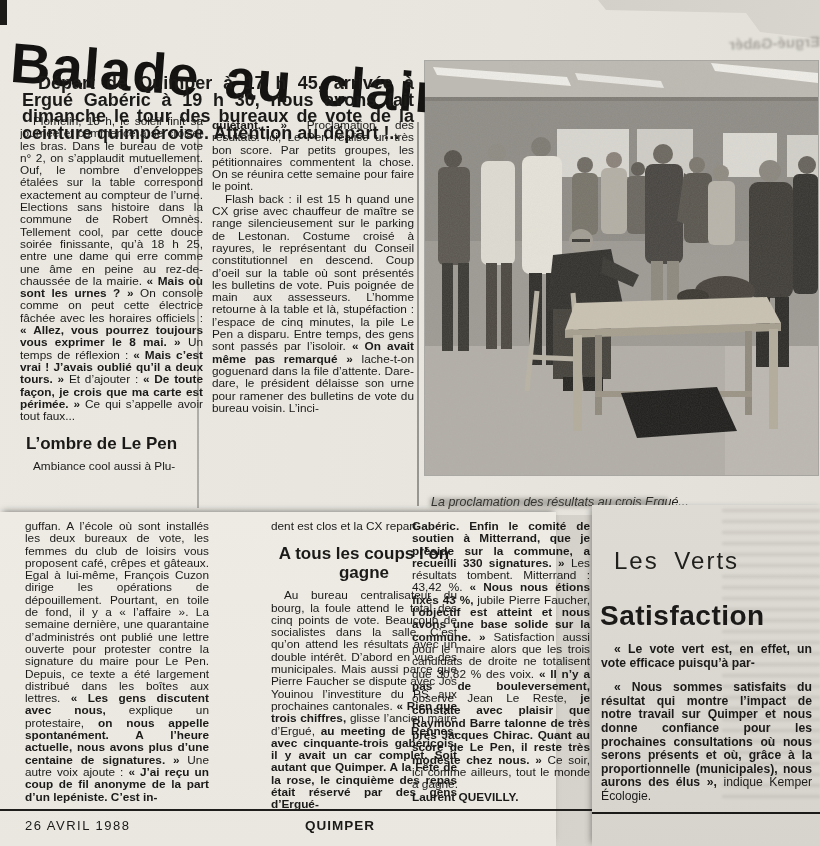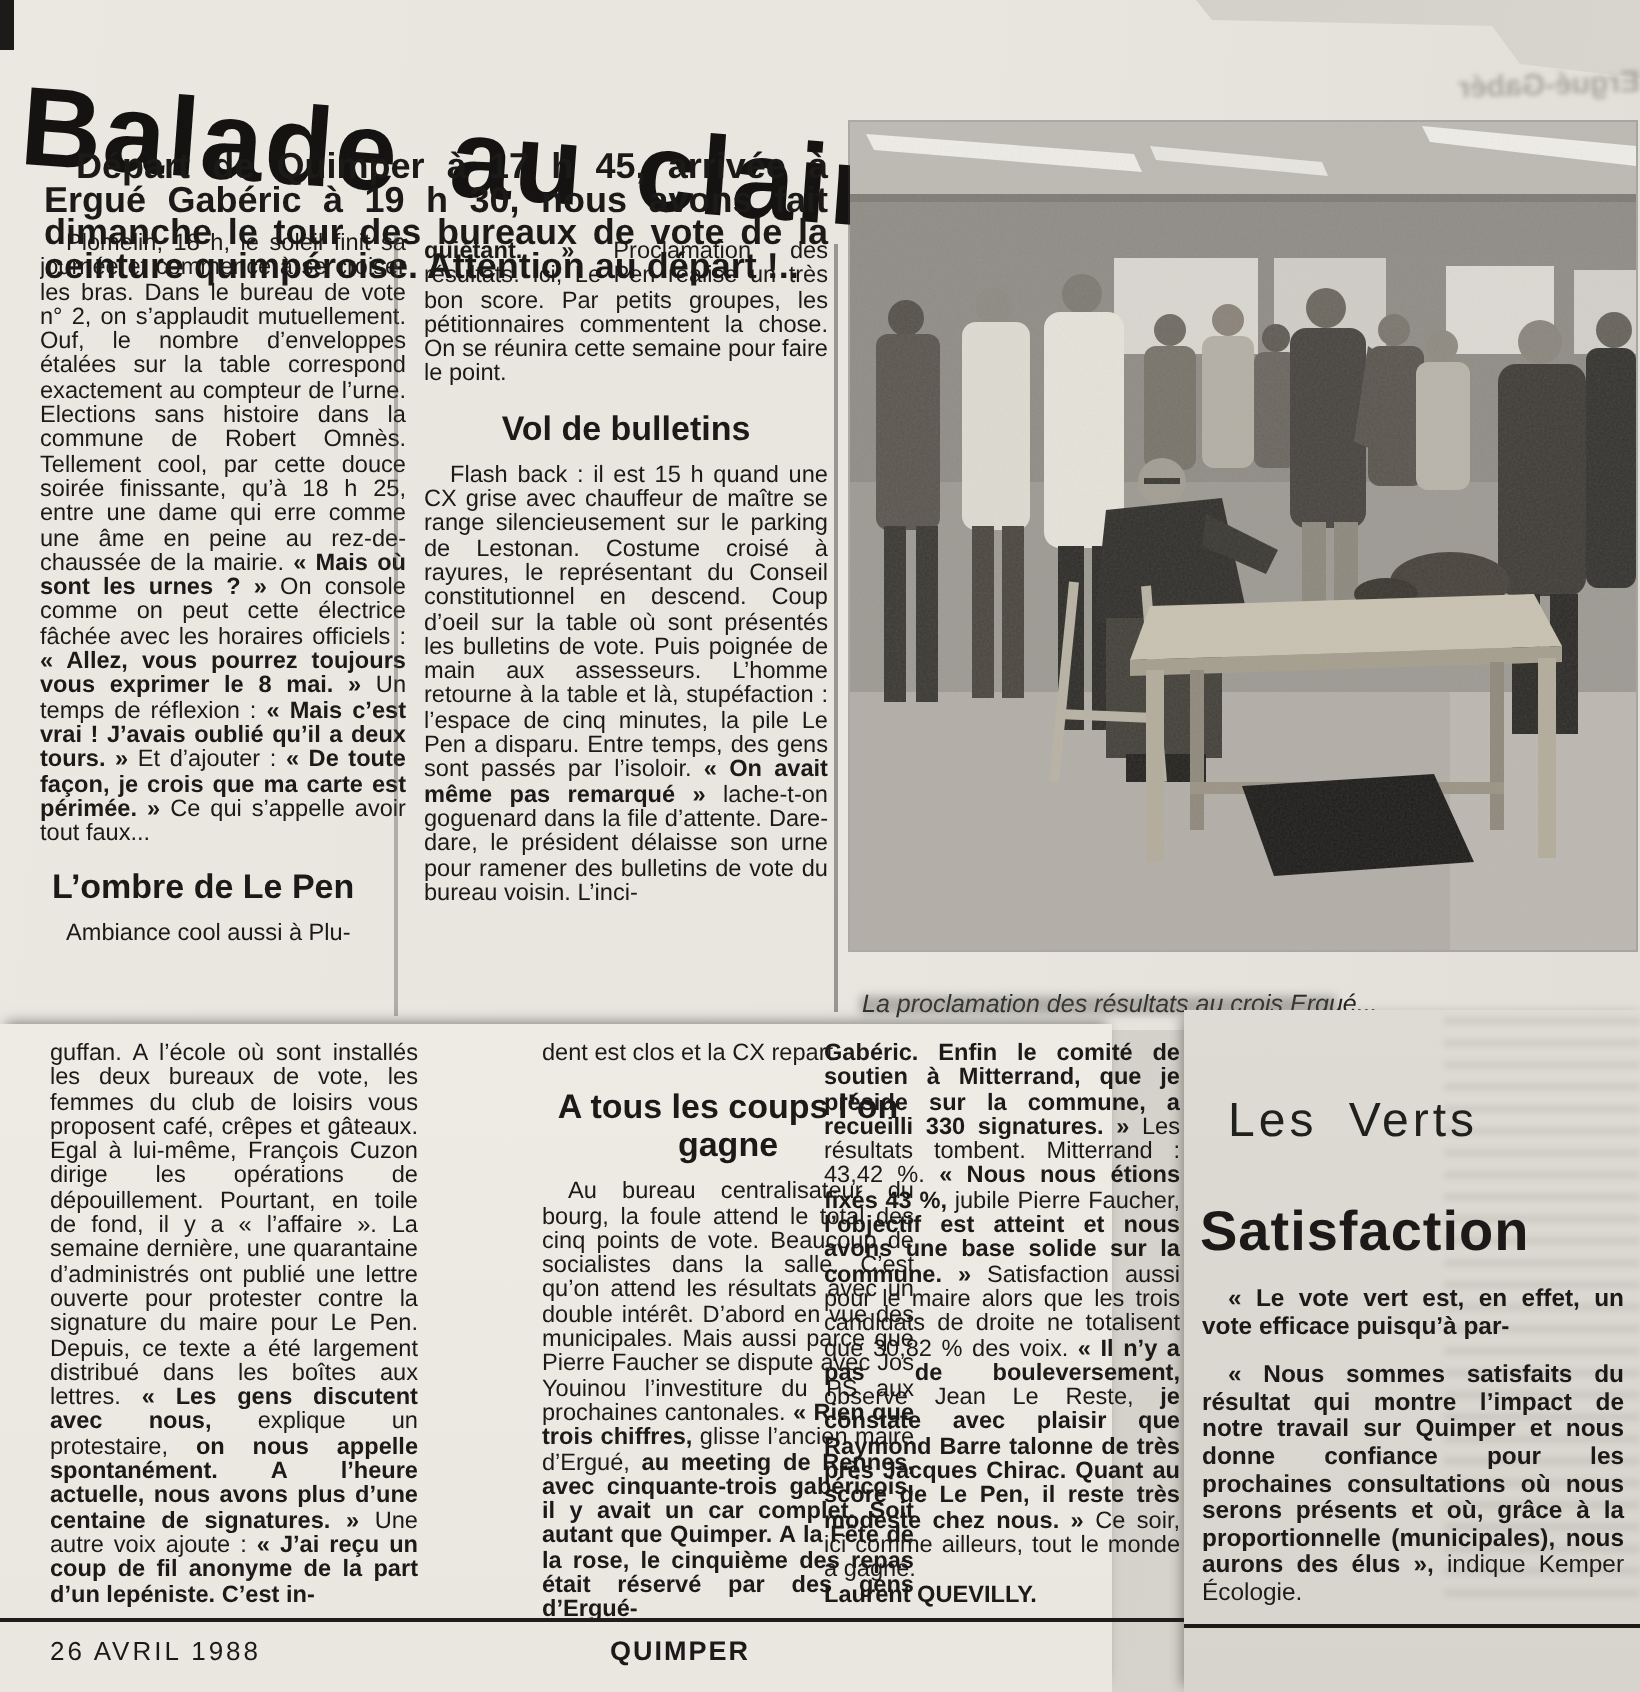--- a/index.html
+++ b/index.html
@@ -75,21 +75,20 @@
     <p class="lead">Départ de Quimper à 17 h 45, arrivée à Ergué Gabéric à 19 h 30, nous avons fait dimanche le tour des bureaux de vote de la ceinture quimpéroise. Attention au départ !..</p>
 
     <div class="col col1">
       <p class="ind"><span>Plomelin, 18 h, le soleil finit sa journée et commence à se croiser les bras. Dans le bureau de vote n° 2, on s’applaudit mutuellement. Ouf, le nombre d’enveloppes étalées sur la table correspond exactement au compteur de l’urne. Elections sans histoire dans la commune de Robert Omnès. Tellement cool, par cette douce soirée finissante, qu’à 18 h 25, entre une dame qui erre comme une âme en peine au rez-de-chaussée de la mairie. </span><b>« Mais où sont les urnes ? »</b><span> On console comme on peut cette électrice fâchée avec les horaires officiels : </span><b>« Allez, vous pourrez toujours vous exprimer le 8 mai. »</b><span> Un temps de réflexion : </span><b>« Mais c’est vrai ! J’avais oublié qu’il a deux tours. »</b><span> Et d’ajouter : </span><b>« De toute façon, je crois que ma carte est périmée. »</b><span> Ce qui s’appelle avoir tout faux...</span></p>
       <h2 class="colhead">L’ombre de Le Pen</h2>
       <p class="ind">Ambiance cool aussi à Plu-</p>
     </div>
 
     <div class="col col2">
       <p><b>quiétant. »</b><span> Proclamation des résultats. Ici, Le Pen réalise un très bon score. Par petits groupes, les pétitionnaires commentent la chose. On se réunira cette semaine pour faire le point.</span></p>
-      <h2 class="colhead ctr">Vol de bulletins</h2>
       <p class="ind"><span>Flash back : il est 15 h quand une CX grise avec chauffeur de maître se range silencieusement sur le parking de Lestonan. Costume croisé à rayures, le représentant du Conseil constitutionnel en descend. Coup d’oeil sur la table où sont présentés les bulletins de vote. Puis poignée de main aux assesseurs. L’homme retourne à la table et là, stupéfaction : l’espace de cinq minutes, la pile Le Pen a disparu. Entre temps, des gens sont passés par l’isoloir. </span><b>« On avait même pas remarqué »</b><span> lache-t-on goguenard dans la file d’attente. Dare-dare, le président délaisse son urne pour ramener des bulletins de vote du bureau voisin. L’inci-</span></p>
     </div>
 
     <div class="fold f1"></div>
     <div class="fold f2"></div>
 
     <div class="photo">
       <svg viewBox="0 0 393 414" aria-hidden="true">
         <defs>
           <filter id="grain">

